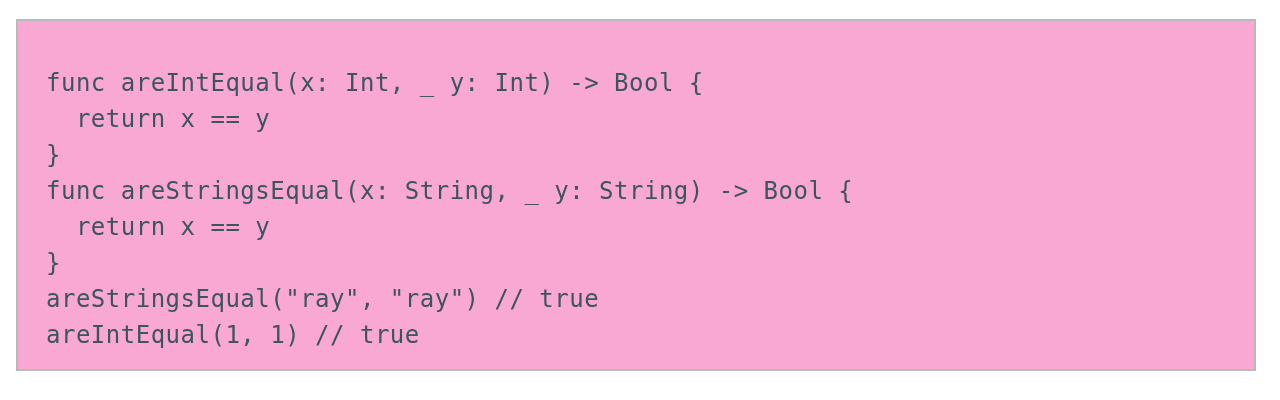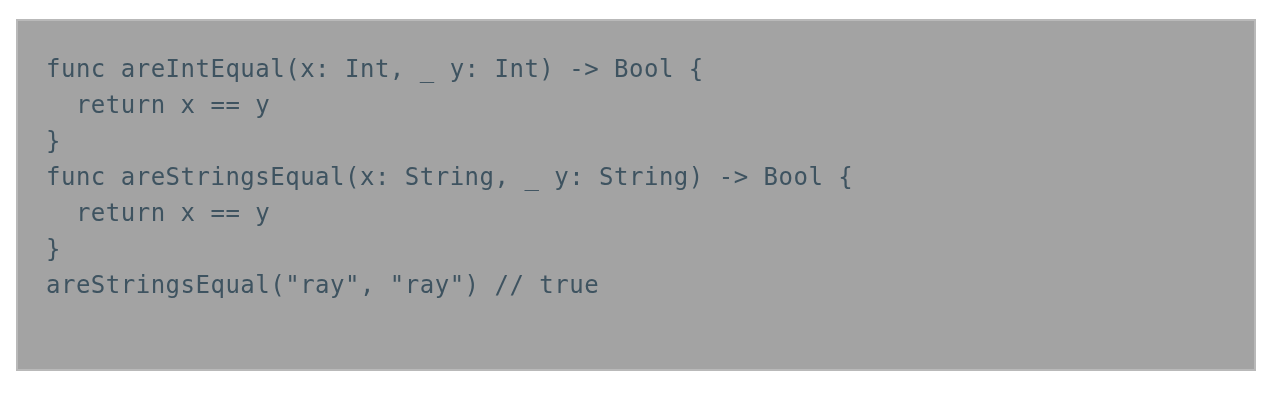--- a/index.html
+++ b/index.html
@@ -10,23 +10,23 @@
     height: 400px;
     overflow: hidden;
   }
   .code-box {
     position: absolute;
     left: 16px;
     top: 19px;
     width: 1240px;
     height: 352px;
     box-sizing: border-box;
-    background: #a3a3a3;
+    background: #f9a8d4;
     border: 2px solid #b9b9b9;
-    padding: 30px 28px;
+    padding: 44px 28px;
     overflow: hidden;
   }
   .code-line {
     font-family: "DejaVu Sans Mono", "Liberation Mono", monospace;
     font-size: 24px;
     line-height: 36px;
     color: #3e5360;
     white-space: pre;
     letter-spacing: 0.5px;
   }
@@ -35,13 +35,14 @@
 <body>
 
 <div class="code-box">
   <div class="code-line">func areIntEqual(x: Int, _ y: Int) -&gt; Bool {</div>
   <div class="code-line">  return x == y</div>
   <div class="code-line">}</div>
   <div class="code-line">func areStringsEqual(x: String, _ y: String) -&gt; Bool {</div>
   <div class="code-line">  return x == y</div>
   <div class="code-line">}</div>
   <div class="code-line">areStringsEqual("ray", "ray") // true</div>
+  <div class="code-line">areIntEqual(1, 1) // true</div>
 </div>
 
 </body></html>

